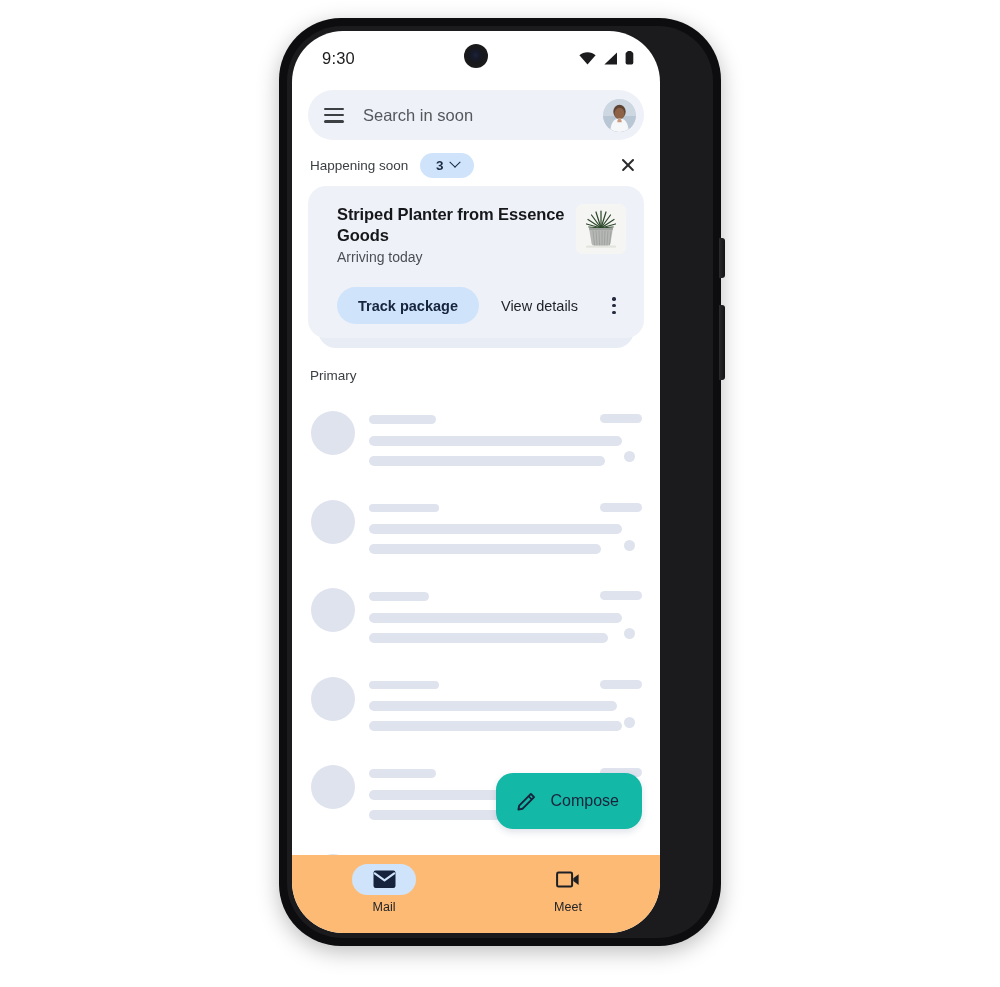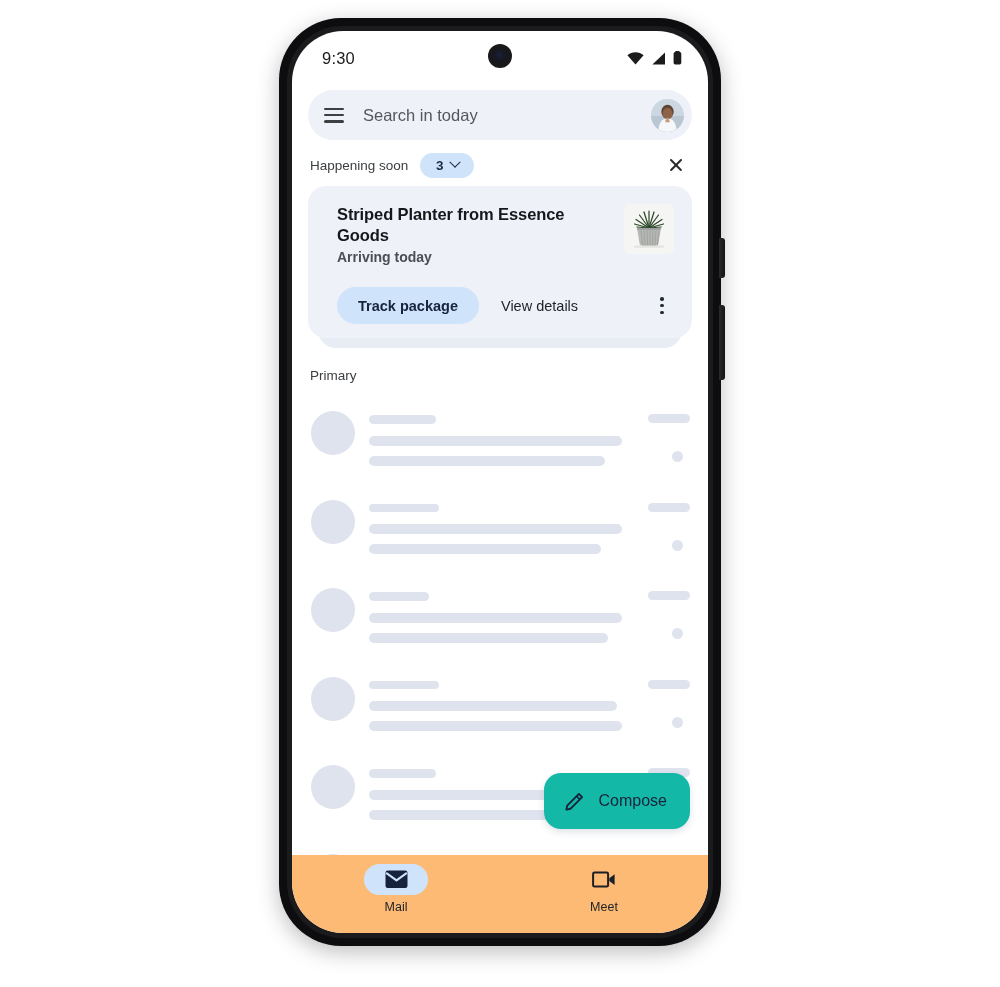--- a/index.html
+++ b/index.html
@@ -22,21 +22,21 @@
   #phone-frame-inner-ring {
     position: absolute;
     left: 287px; top: 26px;
     width: 426px; height: 912px;
     background: #1b1b1d;
     border-radius: 55px;
   }
   #phone-screen {
     position: absolute;
     left: 292px; top: 31px;
-    width: 416px; height: 902px;
+    width: 368px; height: 902px;
     background: #ffffff;
     border-radius: 51px;
     overflow: hidden;
   }
 
   
   .side-btn {
     position: absolute;
     left: 719px;
     width: 6px;
@@ -161,21 +161,20 @@
     font-size: 16.5px;
     font-weight: 700;
     color: #15171a;
     letter-spacing: -.1px;
     line-height: 1.25;
   }
   #card-subtitle {
     margin-top: 4px;
     font-size: 14px;
     color: #4b4f55;
-    font-weight: bold;
   }
   #card-thumb {
     width: 50px; height: 50px;
     border-radius: 7px;
     background: #f4f4f2;
     flex: none;
     overflow: hidden;
   }
   #card-actions {
     margin-top: 22px;
@@ -314,21 +313,21 @@
       </svg>
     </div>
   </div>
 
   <div id="search-bar">
     <span id="hamburger-icon">
         <i></i>
         <i></i>
         <i></i>
       </span>
-    <span id="search-placeholder">Search in today</span>
+    <span id="search-placeholder">Search in soon</span>
     <span id="avatar">
       <svg width="33" height="33" viewBox="0 0 33 33">
         <defs>
             <clipPath id="avclip">
               <circle cx="16.5" cy="16.5" r="16.5"></circle>
             </clipPath>
           </defs>
         <g clip-path="url(#avclip)">
           <rect width="33" height="33" fill="#cdd7e2"></rect>
           <rect y="17" width="33" height="16" fill="#b9c6d4"></rect>

